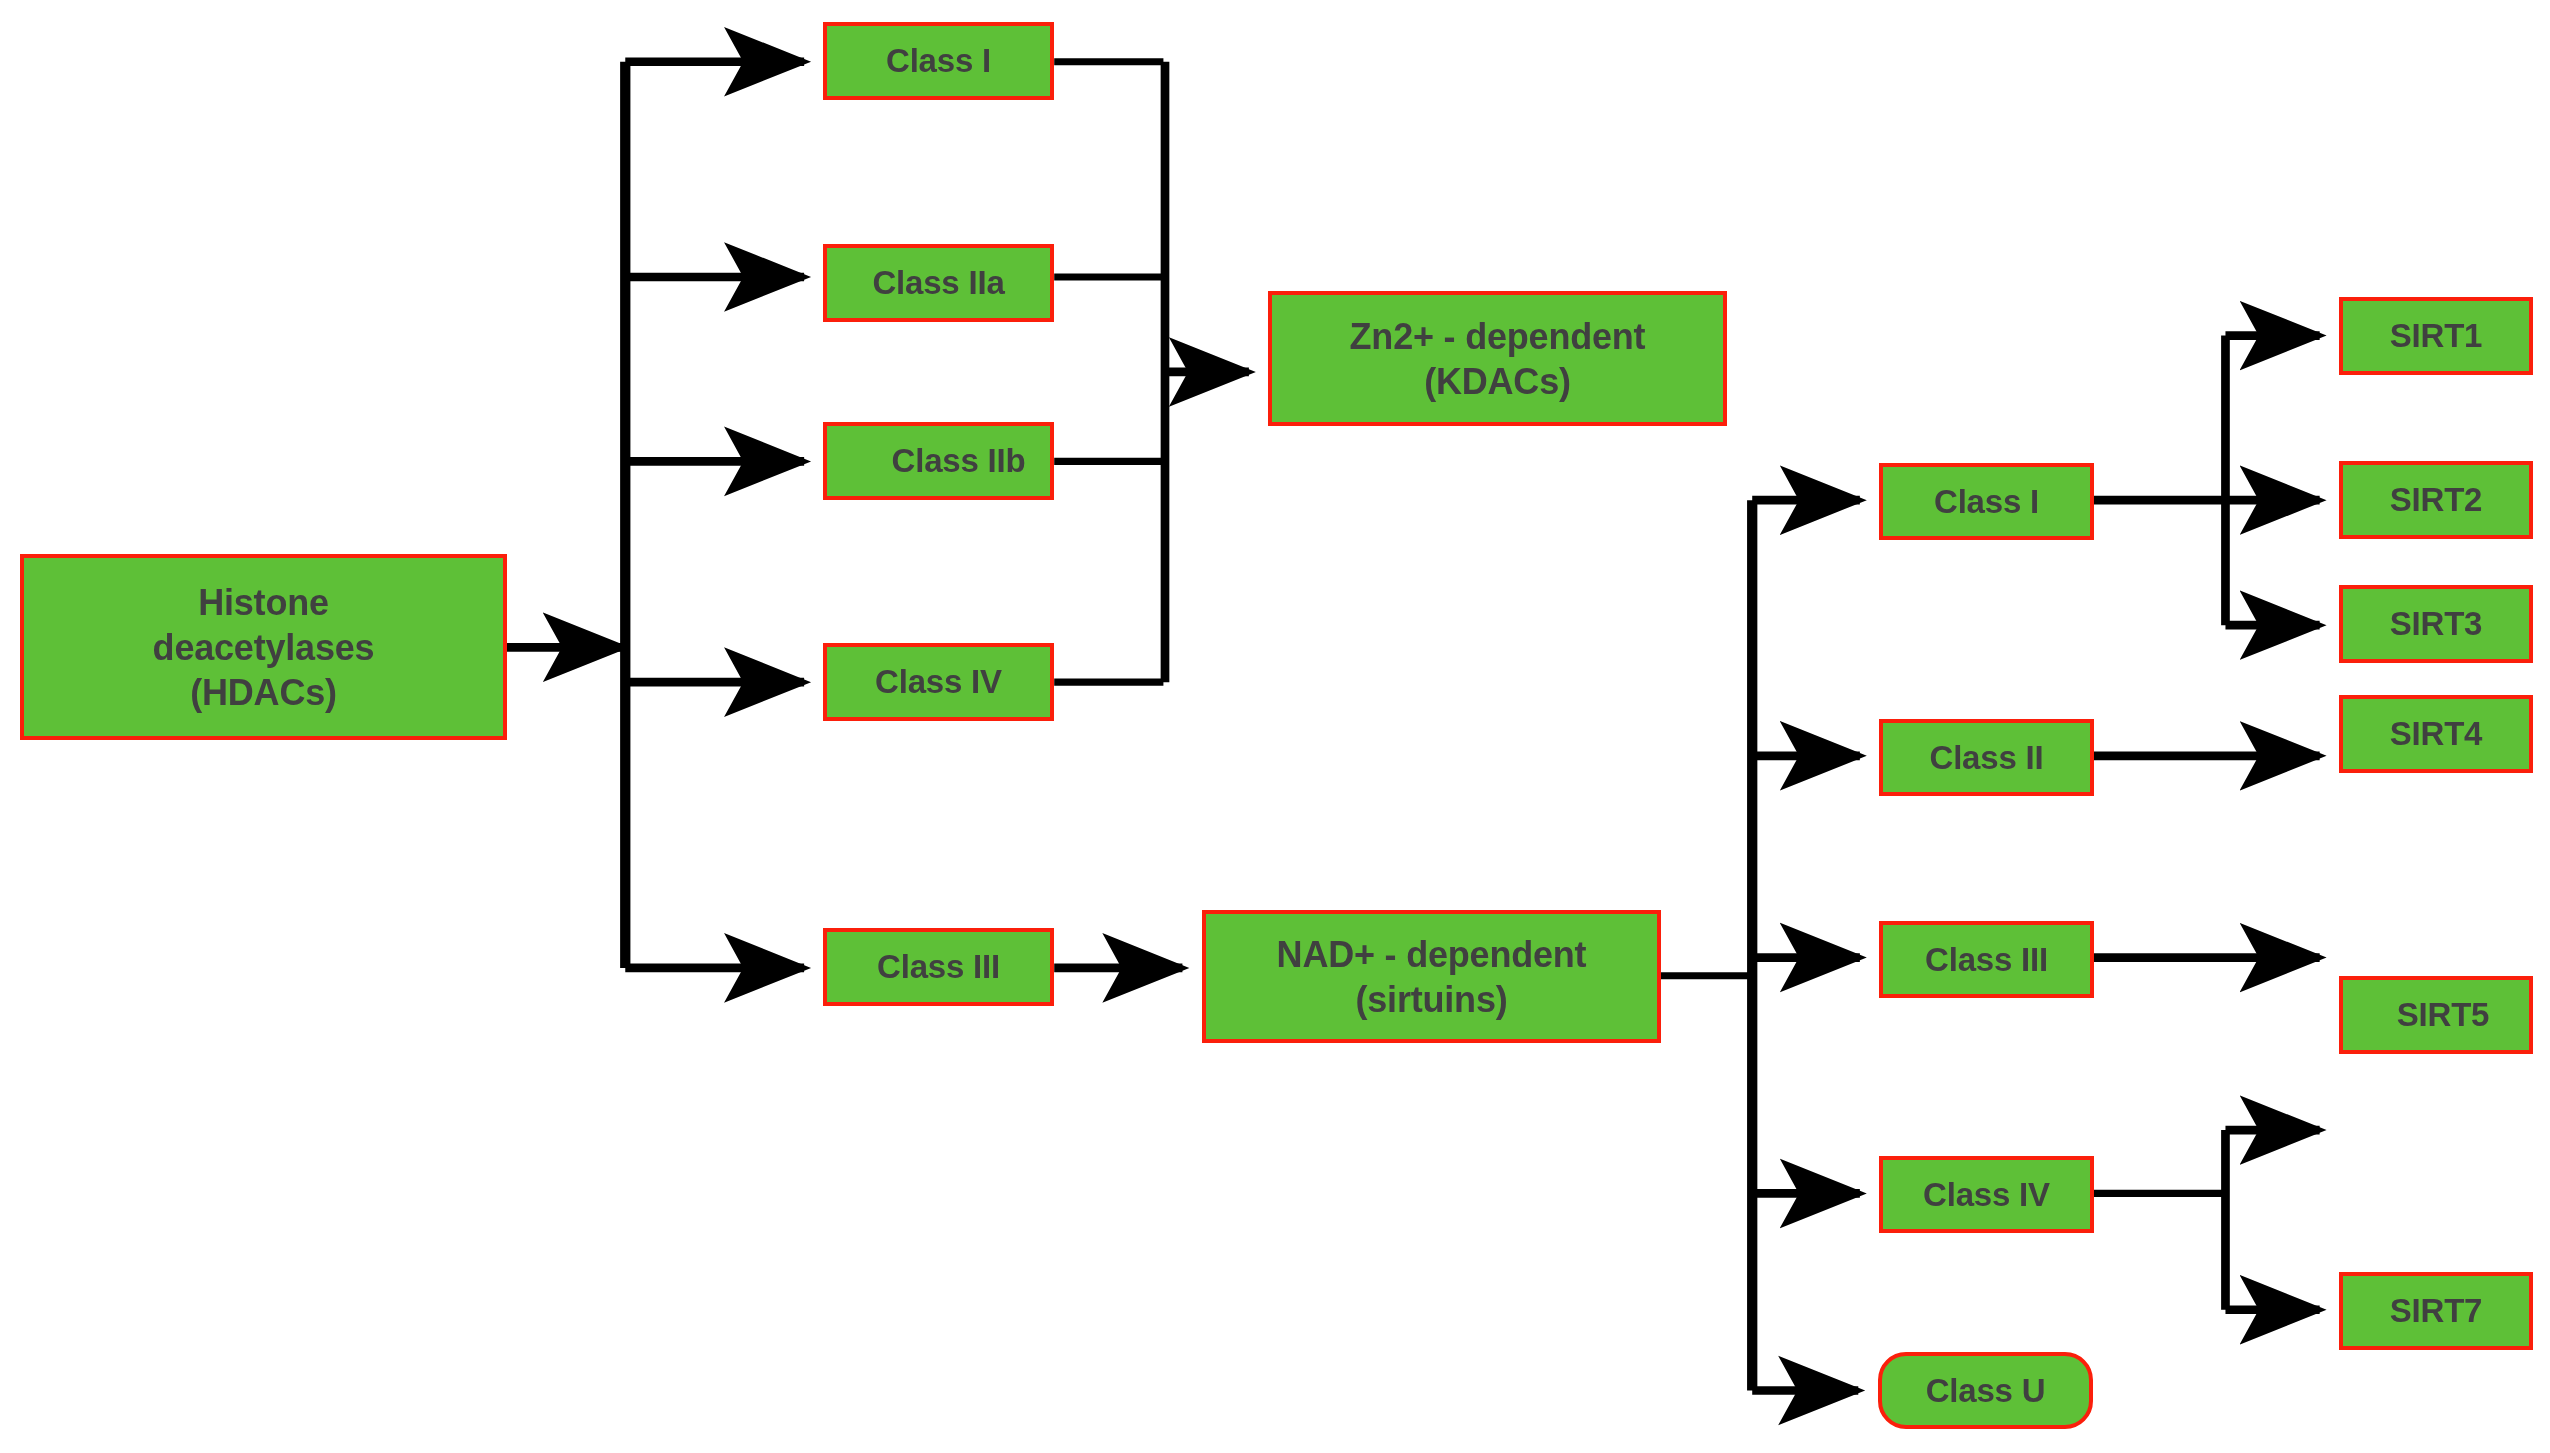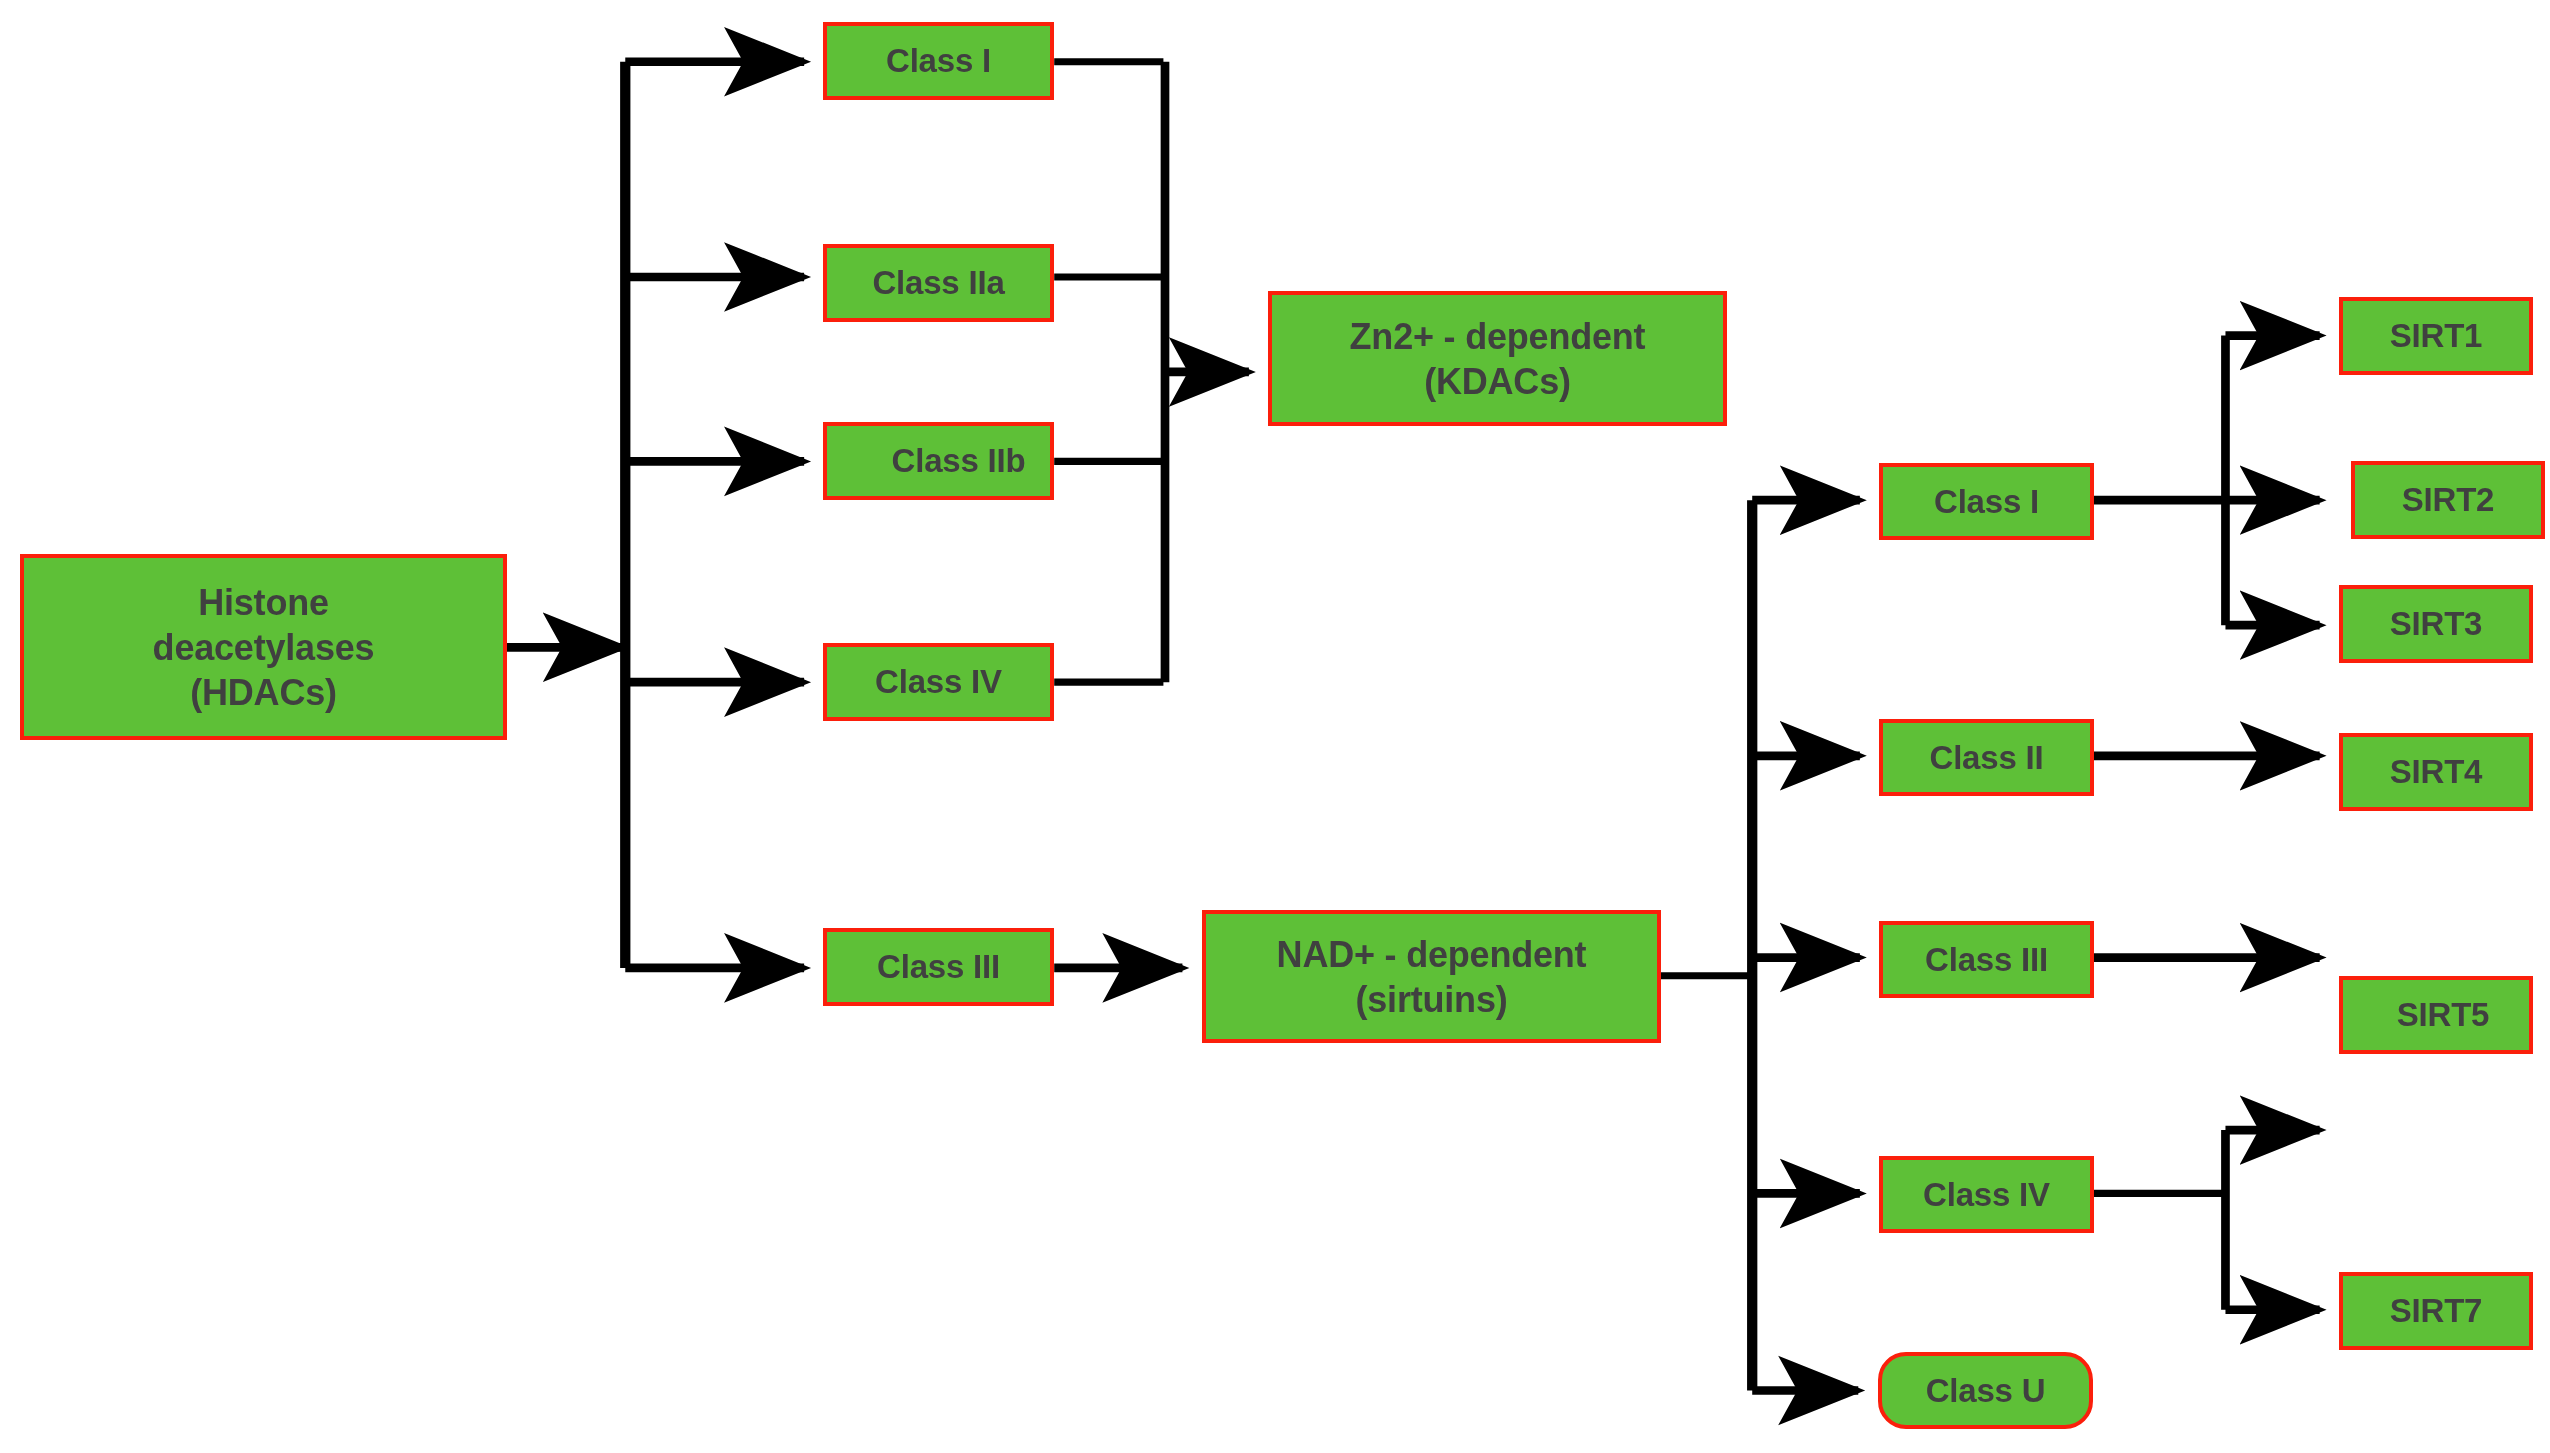--- a/index.html
+++ b/index.html
@@ -54,23 +54,23 @@
 
   .n-sc        { width: 215px; height: 77px; font-size: 33px; }
   .n-sc1       { left: 1879px; top: 463px; }
   .n-sc2       { left: 1879px; top: 719px; }
   .n-sc3       { left: 1879px; top: 921px; }
   .n-sc4       { left: 1879px; top: 1156px; }
   .n-scu       { left: 1878px; top: 1352px; border-radius: 28px; }
 
   .n-sirt      { width: 194px; height: 78px; font-size: 33px; left: 2339px; }
   .n-sirt1     { top: 297px; }
-  .n-sirt2     { top: 461px; margin-left: 12px; }
+  .n-sirt2     { top: 461px; }
   .n-sirt3     { top: 585px; }
-  .n-sirt4     { top: 733px; }
+  .n-sirt4     { top: 695px; }
   .n-sirt5     { top: 976px; padding-left: 14px; }
   .n-sirt6     { top: 1092px; }
   .n-sirt7     { top: 1272px; }
 </style>
 </head>
 <body>
 
 <div id="canvas">
 
   <svg id="edges" viewBox="0 0 3222 1836" xmlns="http://www.w3.org/2000/svg">

